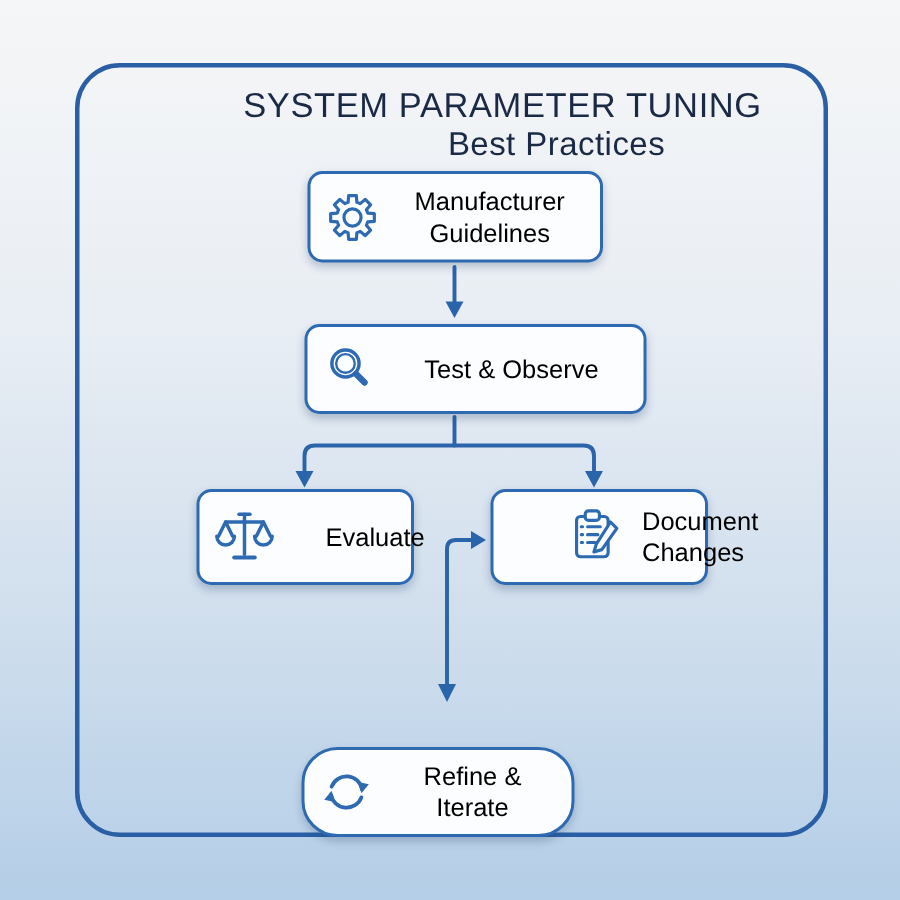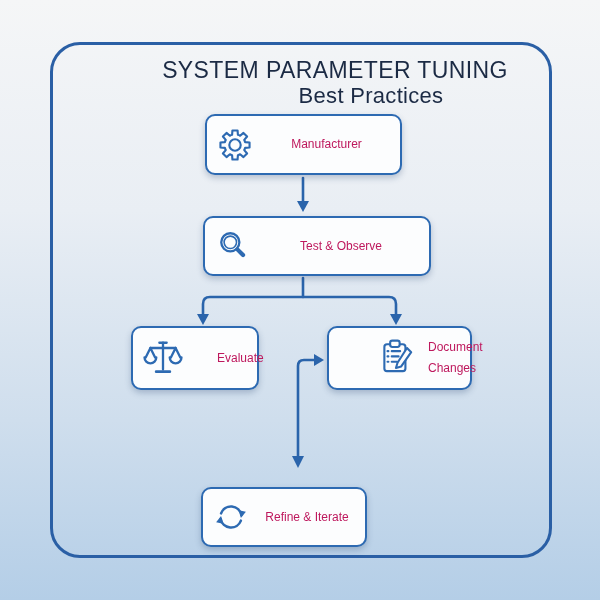--- a/index.html
+++ b/index.html
@@ -45,31 +45,31 @@
     border-radius: 10px;
     box-shadow: 0 3px 6px rgba(40, 70, 110, 0.28);
     display: flex;
     align-items: center;
     padding: 0 8px 0 9px;
     gap: 7px;
   }
   .node .icon { flex: 0 0 auto; display: block; }
   .node .label {
     flex: 1 1 auto;
-    font-size: 12px;
+    font-size: 17px;
     line-height: 21px;
-    color: #be185d;
+    color: #000000;
     text-align: center;
   }
   .node .label.left { text-align: left; padding-left: 4px; }
   #node-guidelines { left: 205px; top: 114px; width: 197px; height: 61px; }
   #node-test       { left: 203px; top: 216px; width: 228px; height: 60px; }
-  #node-evaluate   { left: 131px; top: 326px; width: 128px; height: 64px; gap: 29px; }
+  #node-evaluate   { left: 131px; top: 326px; width: 145px; height: 64px; gap: 29px; }
   #node-document   { left: 327px; top: 326px; width: 145px; height: 64px; padding-left: 48px; }
-  #node-refine     { left: 201px; top: 487px; width: 166px; height: 60px; }
+  #node-refine     { left: 201px; top: 498px; width: 182px; height: 60px; border-radius: 24px; }
   .connectors {
     position: absolute;
     left: 0; top: 0; width: 600px; height: 600px;
     pointer-events: none;
   }
 </style>
 </head>
 <body>
 
 <div class="stage">
@@ -100,20 +100,21 @@
 
   <div class="node" id="node-guidelines">
     <svg class="icon" width="38" height="38" viewBox="-18 -18 36 36">
       <g stroke="#2d6ab2" stroke-width="2" fill="none" stroke-linejoin="round">
         <path d="M9.61 -2.76 L13.79 -2.43 L13.79 2.43 L9.61 2.76 A10 10 0 0 1 8.75 4.85 L11.47 8.03 L8.03 11.47 L4.85 8.75 A10 10 0 0 1 2.76 9.61 L2.43 13.79 L-2.43 13.79 L-2.76 9.61 A10 10 0 0 1 -4.85 8.75 L-8.03 11.47 L-11.47 8.03 L-8.75 4.85 A10 10 0 0 1 -9.61 2.76 L-13.79 2.43 L-13.79 -2.43 L-9.61 -2.76 A10 10 0 0 1 -8.75 -4.85 L-11.47 -8.03 L-8.03 -11.47 L-4.85 -8.75 A10 10 0 0 1 -2.76 -9.61 L-2.43 -13.79 L2.43 -13.79 L2.76 -9.61 A10 10 0 0 1 4.85 -8.75 L8.03 -11.47 L11.47 -8.03 L8.75 -4.85 A10 10 0 0 1 9.61 -2.76 Z"></path>
         <circle cx="0" cy="0" r="5.4"></circle>
       </g>
     </svg>
     <div class="label">
       <div>Manufacturer</div>
+      <div>Guidelines</div>
     </div>
   </div>
 
   <div class="node" id="node-test">
     <svg class="icon" width="40" height="40" viewBox="-19 -19 38 38">
       <g stroke="#2d6ab2" fill="none">
         <circle cx="-3.5" cy="-3.5" r="8.6" stroke-width="2.2"></circle>
         <circle cx="-3.5" cy="-3.5" r="5.9" stroke-width="1.5"></circle>
         <path d="M3.2 3.2 L8.6 8.6" stroke-width="4" stroke-linecap="round"></path>
       </g>

